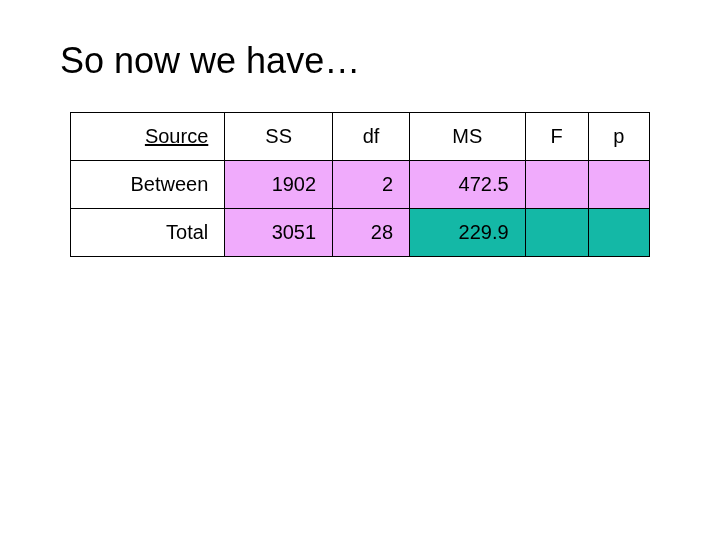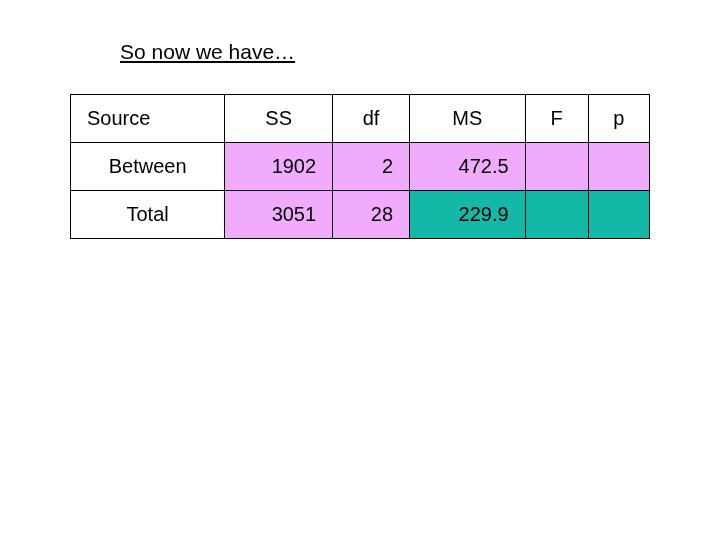--- a/index.html
+++ b/index.html
@@ -13,26 +13,25 @@
       height: 540px;
       background: #ffffff;
       font-family: Arial, Helvetica, sans-serif;
       display: flex;
       flex-direction: column;
       align-items: center;
       padding-top: 40px;
     }
 
     .title {
-      font-size: 21px;
+      font-size: 36px;
       font-weight: normal;
       margin-bottom: 30px;
       align-self: flex-start;
-      margin-left: 120px;
-      text-decoration: underline;
+      margin-left: 60px;
     }
 
     .table-container {
       width: 580px;
     }
 
     table {
       width: 100%;
       border-collapse: collapse;
     }
@@ -46,35 +45,36 @@
     th {
       font-weight: normal;
       background: #ffffff;
     }
 
     td {
       background: #ffffff;
     }
 
     td.source-col {
-      text-align: center;
+      text-align: right;
       background: #ffffff;
     }
 
     td.num-col {
       text-align: right;
       background: #f0abfc;
     }
 
     td.gray-cell {
       background: #14b8a6;
     }
 
     th.source-header {
-      text-align: left;
+      text-align: right;
+      text-decoration: underline;
     }
   </style>
 </head>
 <body>
 
 <h1 class="title">So now we have…</h1>
 
 <div class="table-container">
   <table>
     <thead>

